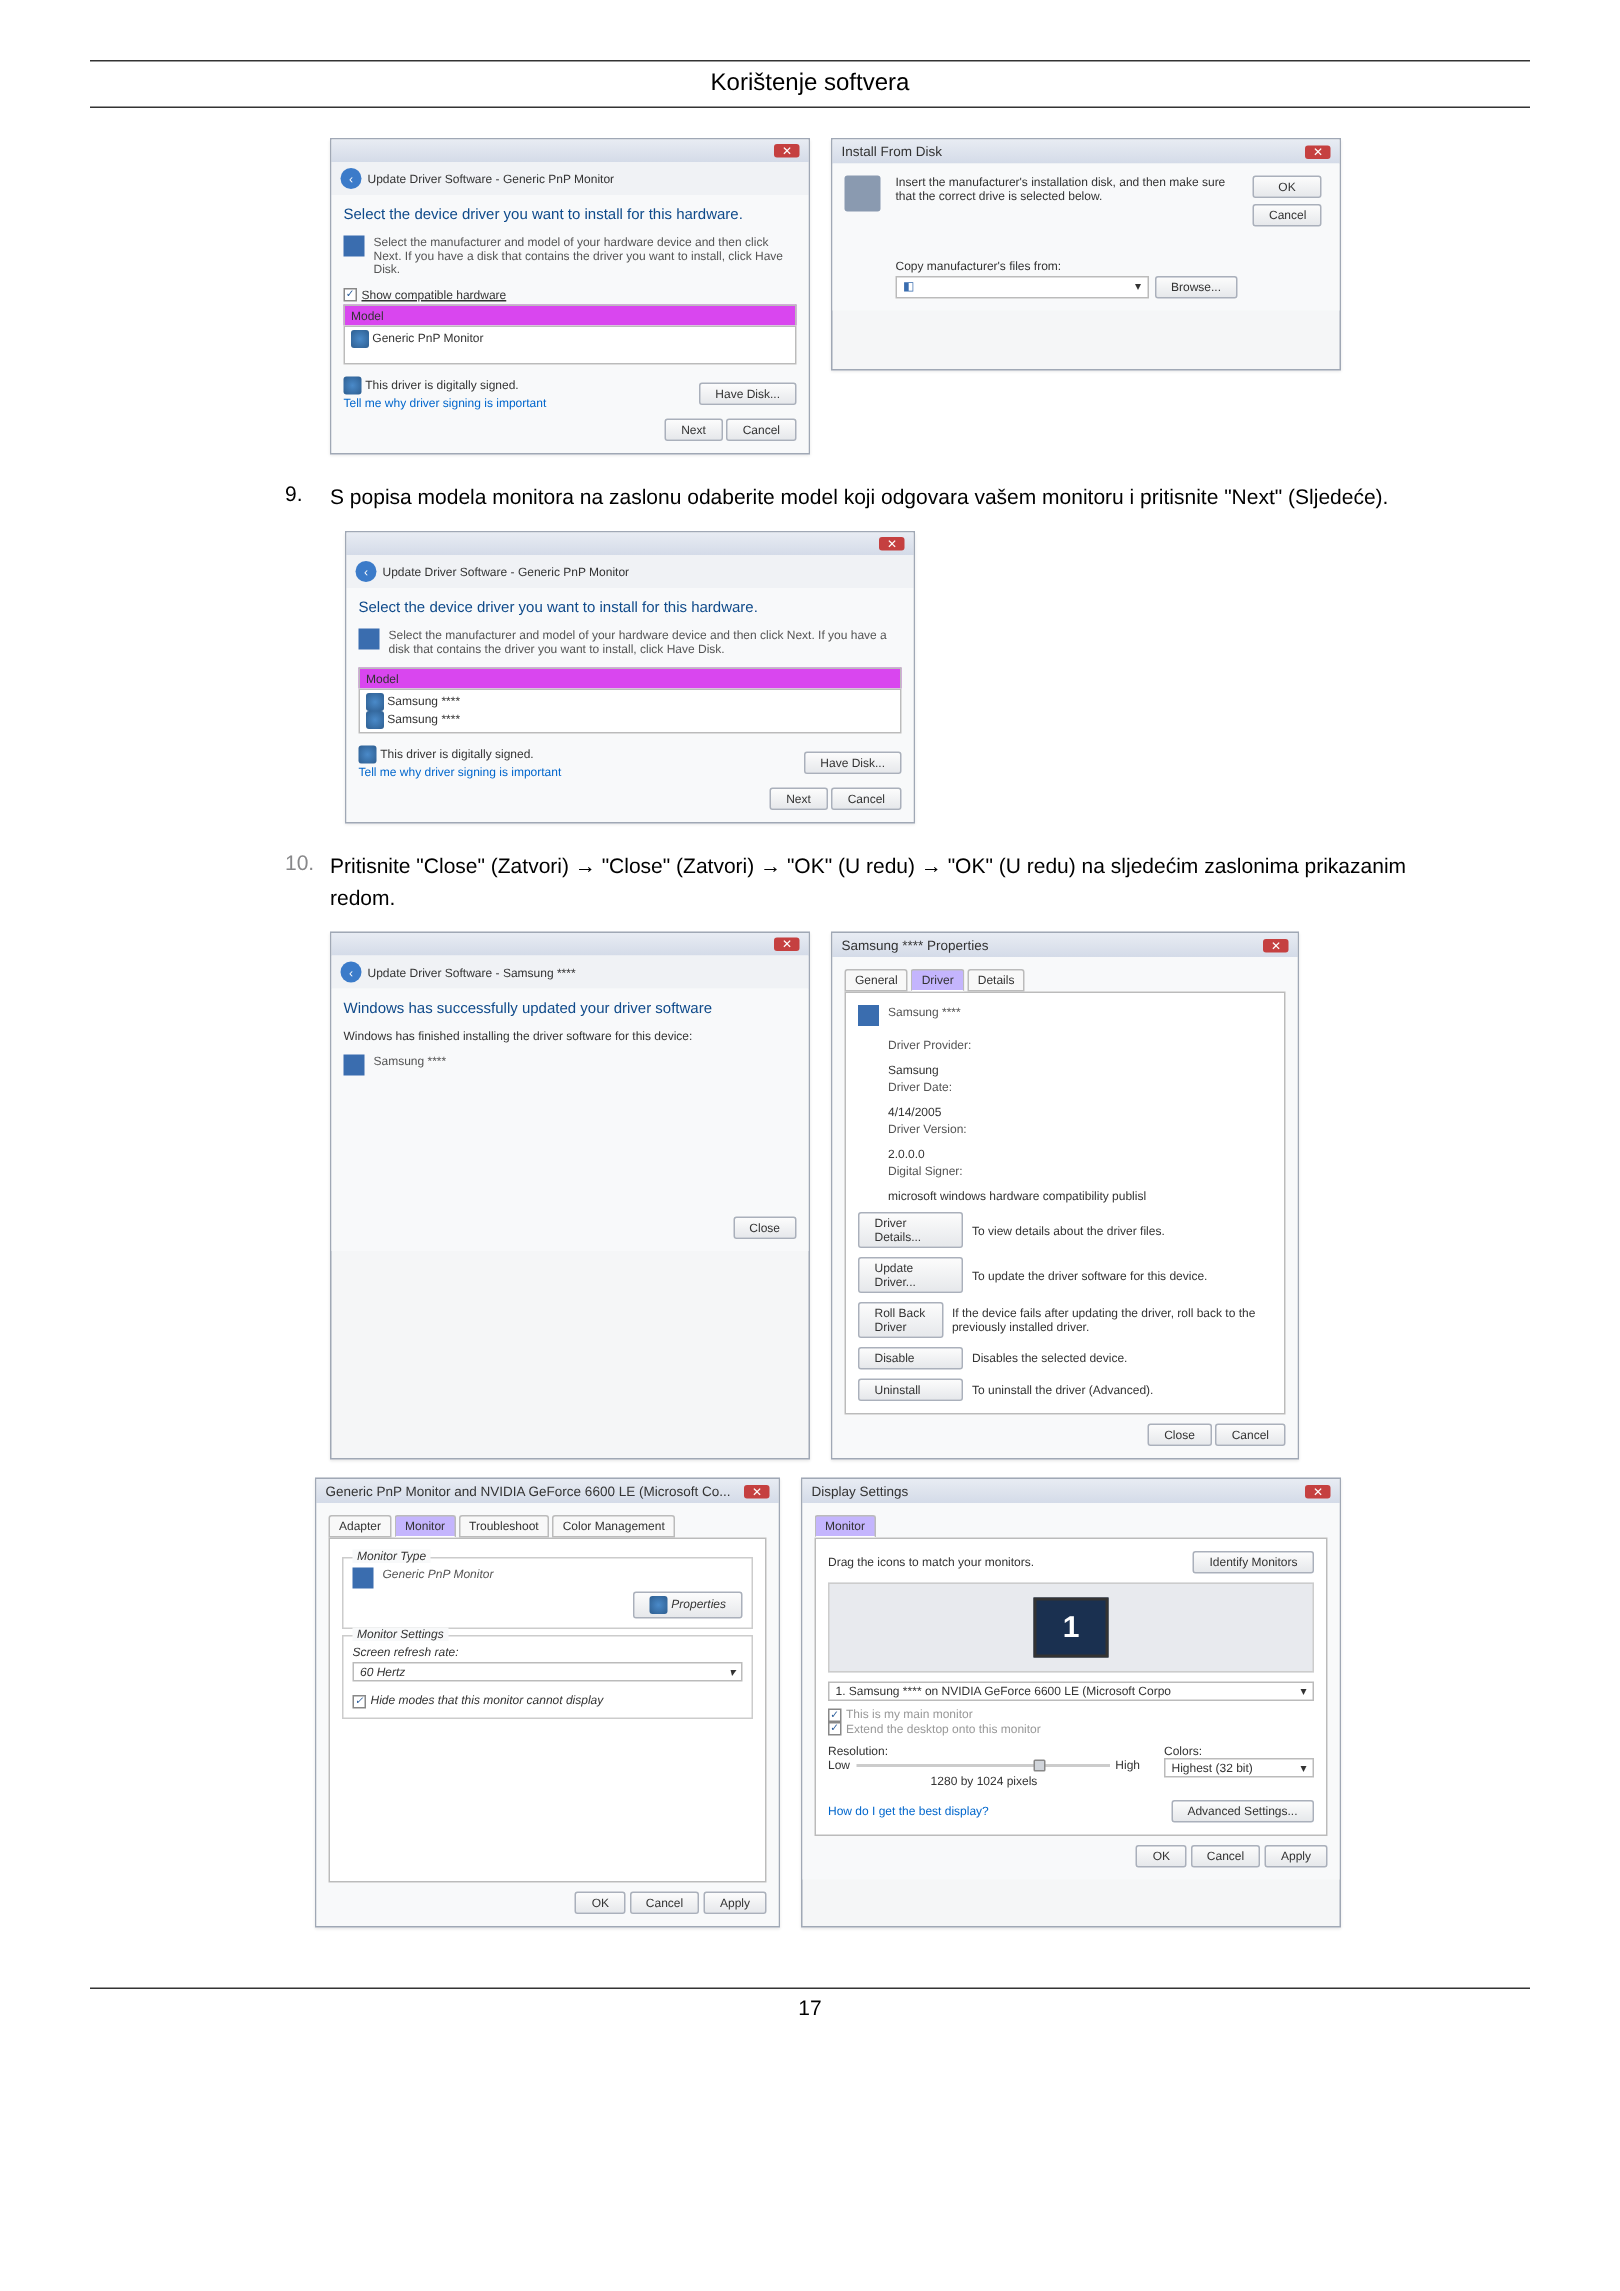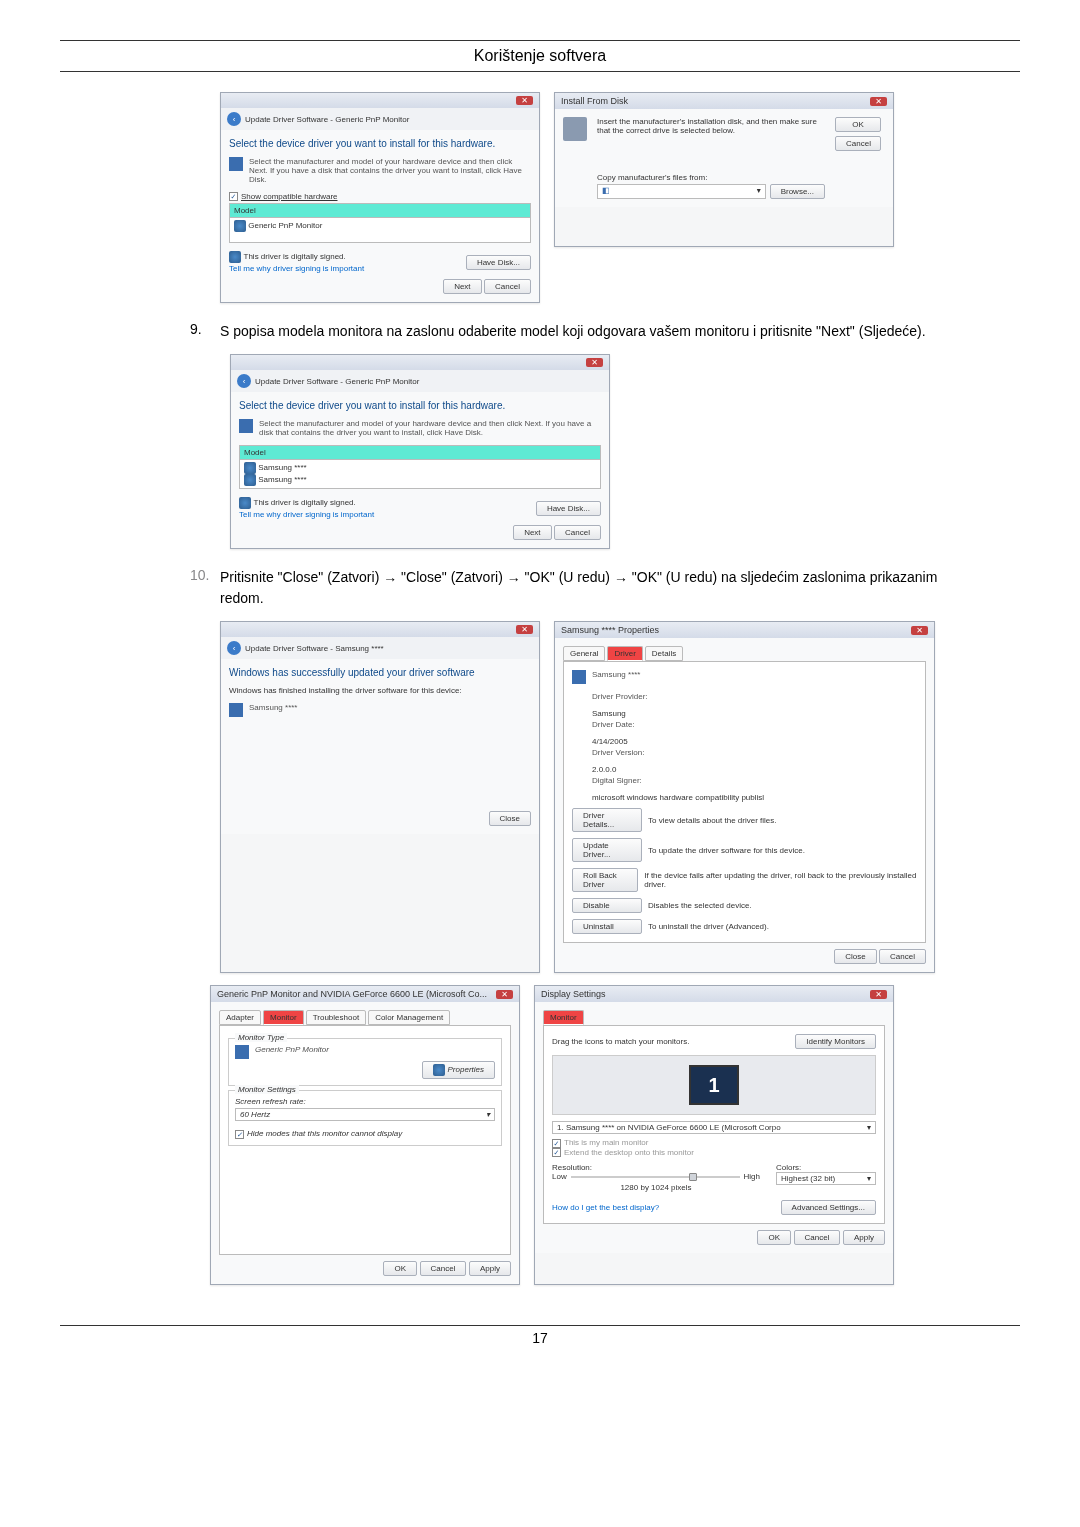--- a/index.html
+++ b/index.html
@@ -18,28 +18,28 @@
     .win { background: #f5f6f7; border: 1px solid #a0a8b5; font-size: 9px; color: #333; position: relative; box-shadow: 0 1px 2px rgba(0,0,0,0.1); }
     .win-title { background: linear-gradient(#e8ecf3, #d4dbe8); padding: 3px 6px; font-size: 9px; display: flex; justify-content: space-between; align-items: center; }
     .close-btn { background: #c54040; color: #fff; padding: 0 5px; border-radius: 2px; font-size: 8px; }
     .win-body { padding: 8px; background: #f8f9fa; }
     .nav-bar { background: #f0f2f5; padding: 4px 6px; display: flex; align-items: center; gap: 4px; font-size: 8px; }
     .nav-ico { width: 14px; height: 14px; background: #3b7bc9; border-radius: 50%; display: inline-flex; align-items: center; justify-content: center; color: #fff; font-size: 8px; }
     .blue-heading { color: #0f4a8a; font-size: 10px; margin-bottom: 8px; }
     .subtext { font-size: 8px; color: #555; margin-bottom: 8px; display: flex; gap: 6px; align-items: flex-start; }
     .ico-sm { width: 14px; height: 14px; background: #3a6daf; display: inline-block; flex-shrink: 0; }
     .listbox { background: #fff; border: 1px solid #bbb; padding: 2px 4px; font-size: 8px; min-height: 20px; }
-    .listhdr { background: #5eead4; padding: 2px 4px; font-size: 8px; border: 1px solid #bbb; border-bottom: none; }
+    .listhdr { background: #d946ef; padding: 2px 4px; font-size: 8px; border: 1px solid #bbb; border-bottom: none; }
     .btn { background: linear-gradient(#fcfcfc, #e6e8eb); border: 1px solid #aab0bb; padding: 2px 10px; font-size: 8px; border-radius: 2px; display: inline-block; }
     .btn-row { text-align: right; margin-top: 6px; }
     .link { color: #0066cc; font-size: 8px; }
     .shield { width: 12px; height: 12px; display: inline-block; background: radial-gradient(#4a8ac9, #2d5d8f); border-radius: 2px; vertical-align: middle; }
     .tabs { display: flex; gap: 2px; font-size: 8px; }
     .tab { background: #f8f8f8; border: 1px solid #bbb; padding: 2px 6px; border-radius: 2px 2px 0 0; }
-    .tab.active { background: #ef4444; border-bottom-color: #fff; }
+    .tab.active { background: #c4b5fd; border-bottom-color: #fff; }
     .field-row { display: flex; gap: 8px; font-size: 8px; margin: 2px 0; flex-direction: column; }
     .field-lbl { width: 60px; color: #555; }
     .monitor-box { width: 50px; height: 40px; background: #1a3050; border: 2px solid #333; margin: 6px auto; display: flex; align-items: center; justify-content: center; color: #fff; font-size: 20px; font-weight: bold; }
     .slider { display: flex; align-items: center; gap: 4px; font-size: 8px; }
     .slider-track { flex: 1; height: 2px; background: #ccc; position: relative; }
     .slider-thumb { position: absolute; right: 25%; top: -3px; width: 8px; height: 8px; background: #d0d4da; border: 1px solid #888; border-radius: 1px; }
     .select-box { background: #fff; border: 1px solid #bbb; padding: 1px 4px; font-size: 8px; display: flex; justify-content: space-between; }
     .cb { display: inline-block; width: 9px; height: 9px; border: 1px solid #888; background: #fff; vertical-align: middle; margin-right: 3px; }
     .cb.checked::after { content: "✓"; font-size: 7px; color: #2a5c9a; display: block; text-align: center; line-height: 7px; }
     .groupbox { border: 1px solid #ccc; padding: 6px; margin: 4px 0; font-size: 8px; position: relative; font-style: italic; }
@@ -163,21 +163,21 @@
         <div class="blue-heading">Windows has successfully updated your driver software</div>
         <div style="font-size:8px;margin-bottom:8px;">Windows has finished installing the driver software for this device:</div>
         <div class="subtext">
             <span class="ico-sm"></span>
             <span>Samsung ****</span>
           </div>
         <div style="position:absolute;bottom:8px;right:8px;"><span class="btn">Close</span></div>
       </div>
     </div>
 
-    <div class="win" style="width:381px;">
+    <div class="win" style="width:312px;">
       <div class="win-title">
           <span>Samsung **** Properties</span>
           <span class="close-btn">✕</span>
         </div>
       <div class="win-body">
         <div class="tabs">
             <span class="tab">General</span>
             <span class="tab active">Driver</span>
             <span class="tab">Details</span>
           </div>

